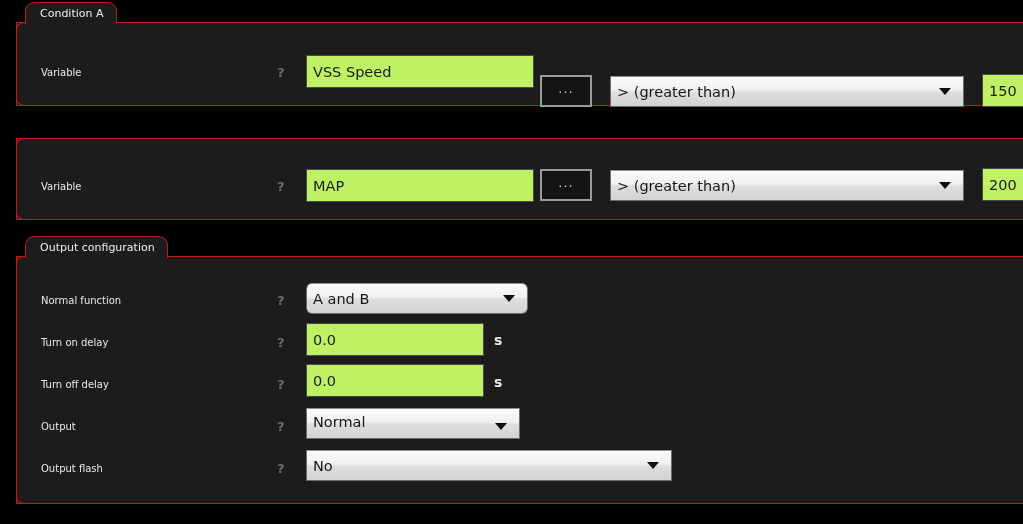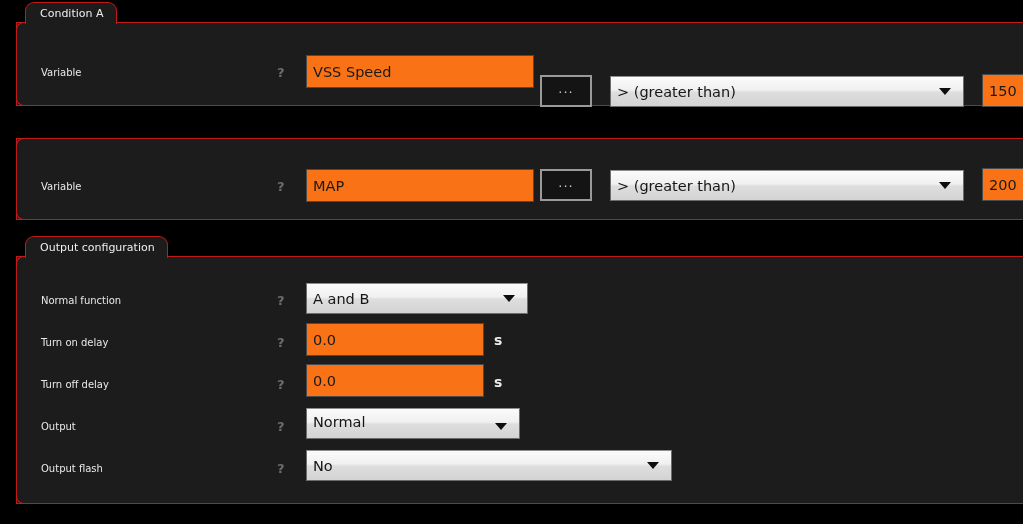--- a/index.html
+++ b/index.html
@@ -107,21 +107,21 @@
     color: #6d6d6d;
     font-size: 13px;
     font-weight: bold;
     line-height: 1;
   }
 
   
   .textbox {
     position: absolute;
     box-sizing: border-box;
-    background: #f97316;
+    background: #bef264;
     border: 1px solid #4a4a4a;
     color: #1a1a1a;
     font-size: 14.5px;
     display: flex;
     align-items: center;
     padding: 0 6px;
     white-space: nowrap;
     overflow: hidden;
   }
 
@@ -230,21 +230,21 @@
     <span class="frame-corner-bl"></span>
 
     <div class="group-title">
       <span>Output configuration</span>
     </div>
 
     <div class="row" style="left:24px; top:28px;">
       <span class="field-label">Normal function</span>
     </div>
     <span class="help-mark" style="left:260px; top:37px;">?</span>
-    <div class="combo" style="left:289px; top:26px; width:222px; height:31px;">
+    <div class="combo" style="left:289px; top:26px; width:222px; height:31px;border-radius:6px;">
       <span class="combo-text">A and B</span>
       <span class="arrow"></span>
     </div>
 
     <div class="row" style="left:24px; top:70px;">
       <span class="field-label">Turn on delay</span>
     </div>
     <span class="help-mark" style="left:260px; top:79px;">?</span>
     <div class="textbox" style="left:289px; top:66px; width:178px; height:33px;">0.0</div>
     <span class="unit" style="left:477px; top:75px;">s</span>

